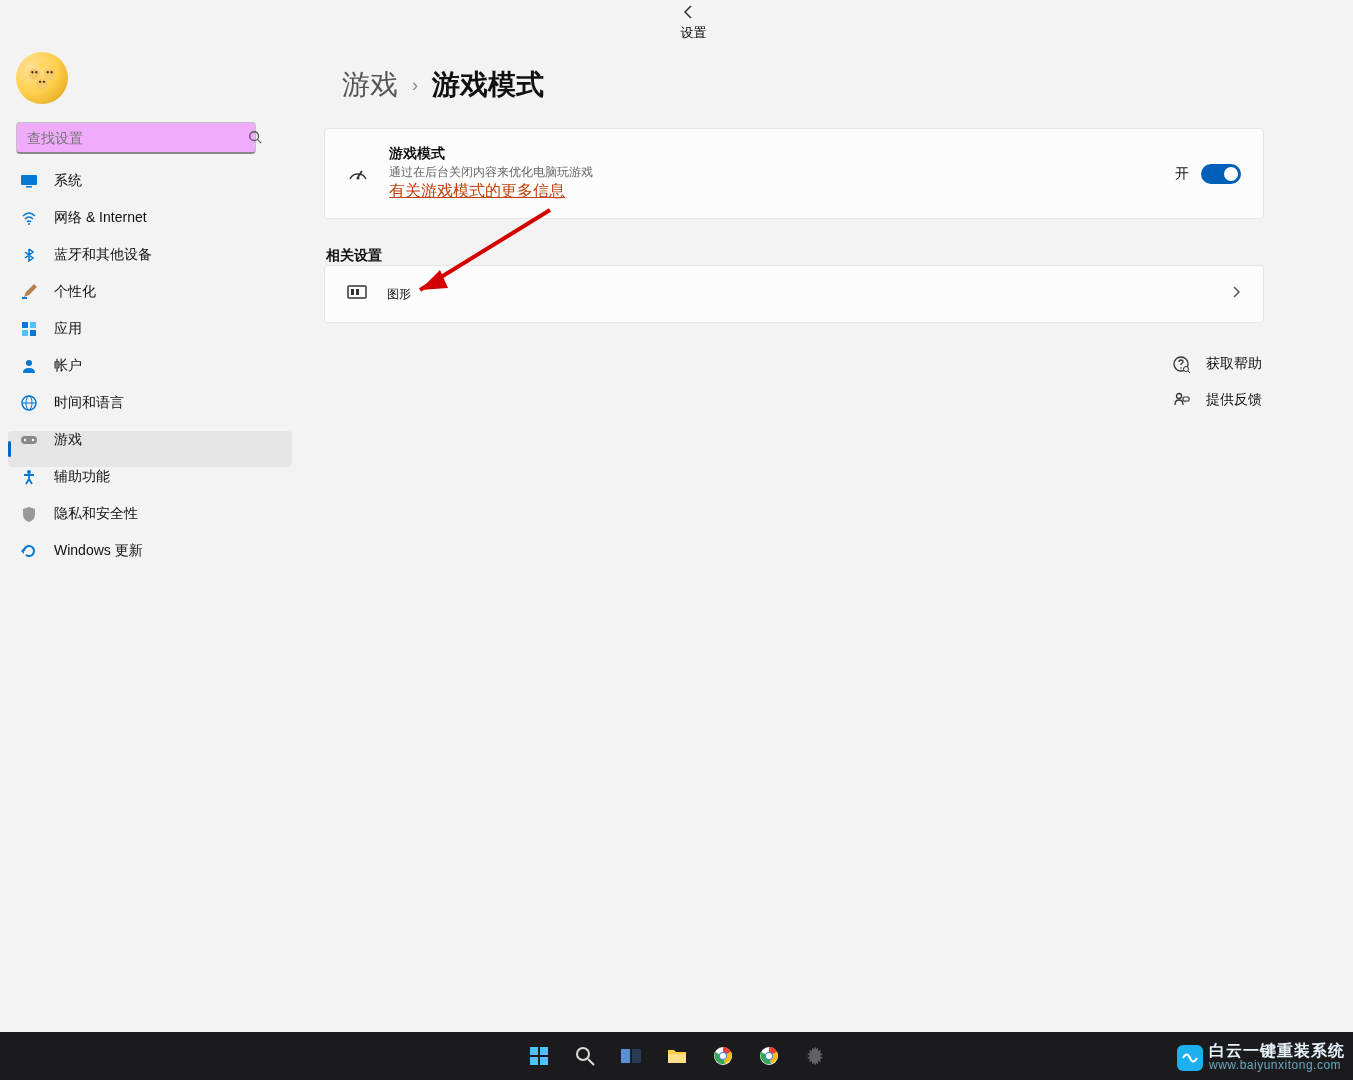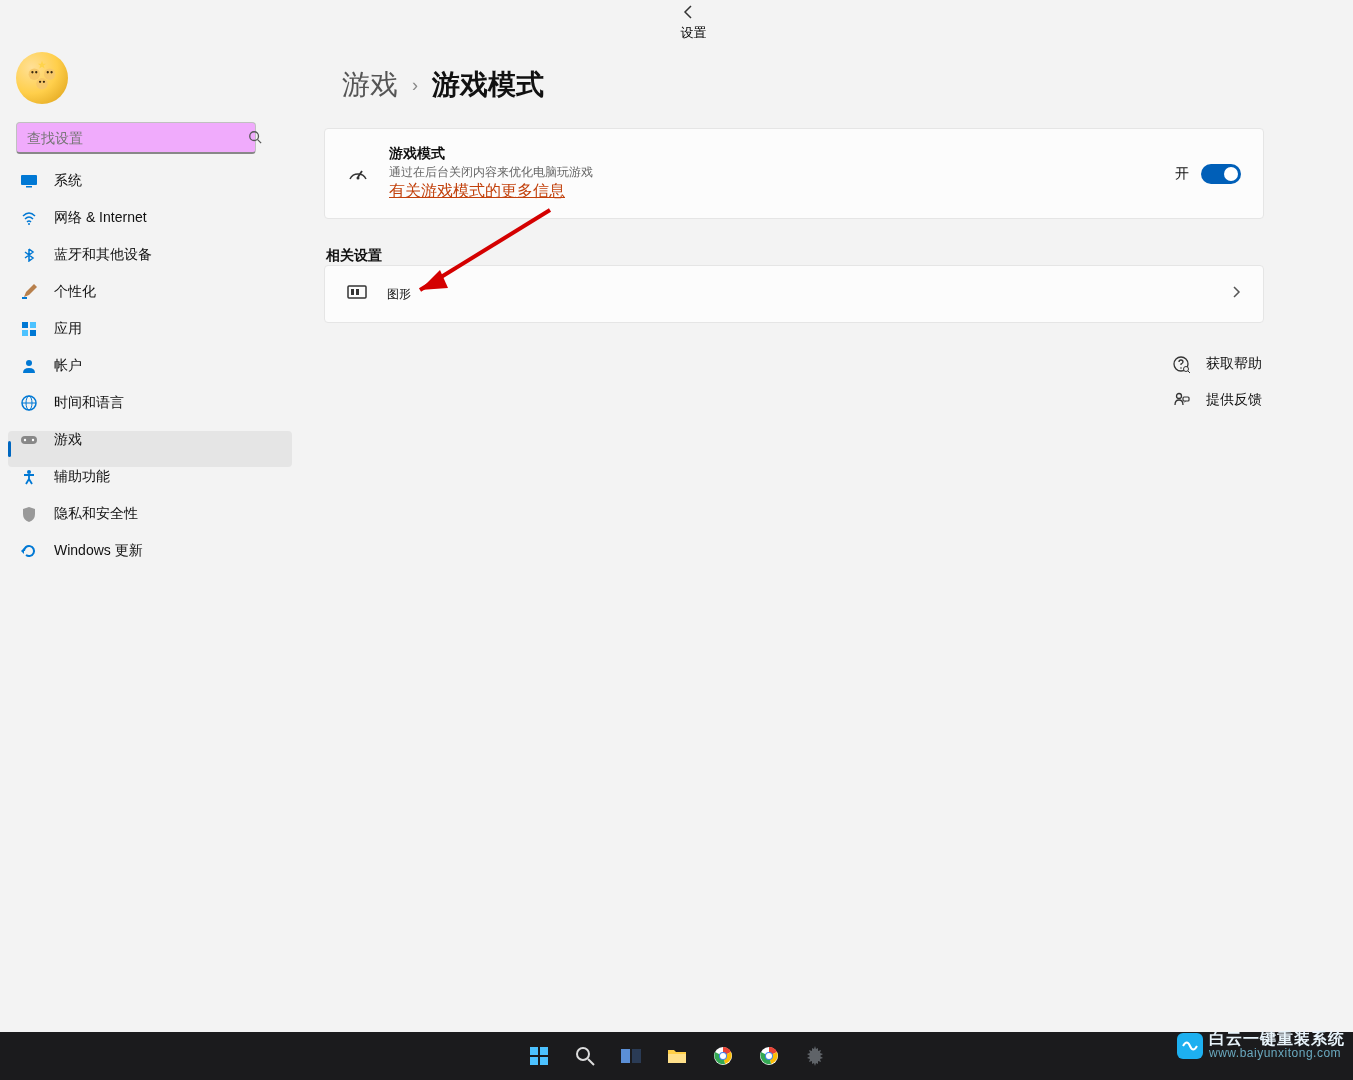--- a/index.html
+++ b/index.html
@@ -54,21 +54,21 @@
 
 
 .arrow-annot { position: absolute; left: 390px; top: 200px; pointer-events: none; }
 
 
 .taskbar { position: absolute; bottom: 0; left: 0; right: 0; height: 48px; background: #1b1b1d; display: flex; align-items: center; justify-content: center; gap: 6px; }
 .task-item { width: 40px; height: 40px; border-radius: 4px; display: flex; align-items: center; justify-content: center; cursor: pointer; }
 .task-item svg { width: 24px; height: 24px; }
 
 
-.watermark { position: absolute; right: 8px; bottom: 20px; display: flex; align-items: center; gap: 6px; z-index: 50; justify-content: flex-end; }
+.watermark { position: absolute; right: 8px; bottom: 8px; display: flex; align-items: center; gap: 6px; z-index: 50; justify-content: flex-end; }
 .watermark-logo { width: 26px; height: 26px; border-radius: 6px; background: #1db0f0; display:flex; align-items:center; justify-content:center; }
 .watermark-text { display:flex; flex-direction:column; line-height: 14px; }
 .watermark-main { font-size: 16px; font-weight: 700; color: #e8f4fb; letter-spacing: 1px; }
 .watermark-sub { font-size: 12px; color: #6aa9bf; letter-spacing: 0.5px; }
 </style>
 </head>
 <body>
 
 <div class="titlebar">
   <div class="back-btn">

